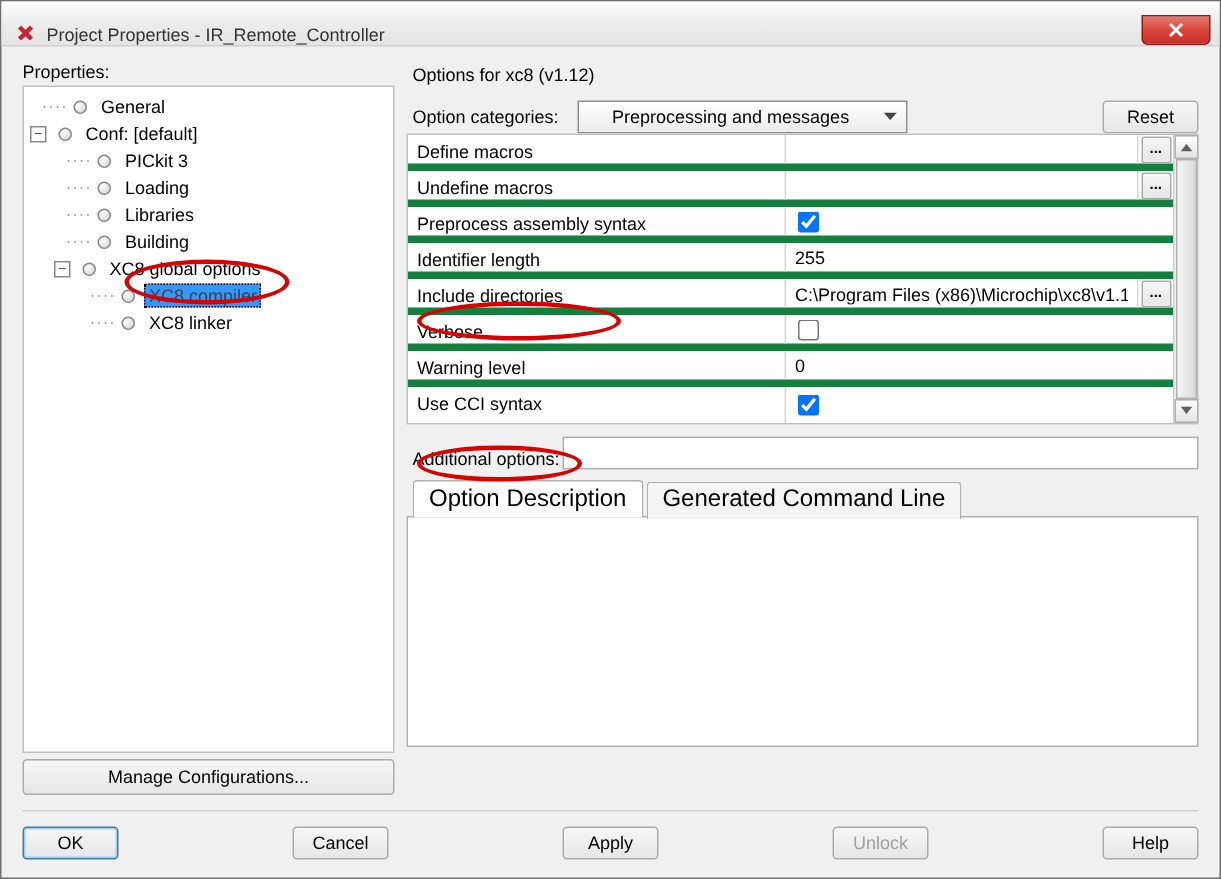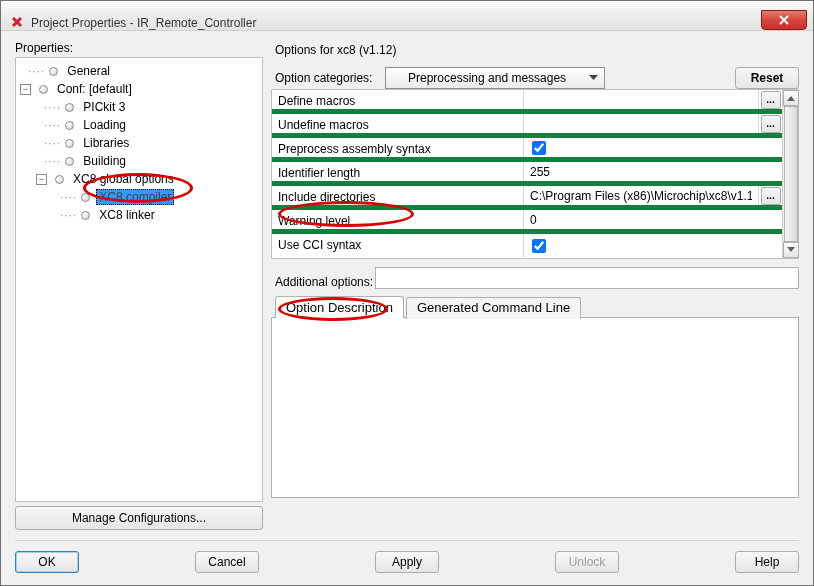--- a/index.html
+++ b/index.html
@@ -132,21 +132,21 @@
     min-width: 64px;
     padding: 0 10px;
     border: 1px solid #ababab;
     background: linear-gradient(to bottom, #f6f6f6, #e6e6e6);
     border-radius: 3px;
     display: inline-flex; align-items: center; justify-content: center;
     cursor: default;
   }
   .btn.primary { border: 1px solid #3c7fb1; box-shadow: 0 0 0 1px #a6d0ea inset; }
   .btn.disabled { color: #a0a0a0; }
-  .reset-btn { margin-left: auto; font-weight: bold; }
+  .reset-btn { margin-left: auto; }
   
   .opts-table {
     border: 1px solid #c0c0c0;
     background: #fff;
     margin: 0 0 8px 0;
     position: relative;
     display: flex;
   }
   .opts-table .scroll-area { flex: 1; }
   .opts-table .scrollbar {
@@ -233,21 +233,21 @@
     top: 1px;
     padding-left: 4px;
   }
   .tab {
     border: 1px solid #b0b0b0;
     border-bottom: none;
     background: #fff;
     padding: 3px 10px;
     margin-right: 2px;
     border-radius: 3px 3px 0 0;
-    font-size: 13px;
+    font-size: 16px;
   }
   .tab.inactive {
     background: #f4f4f4;
     position: relative; top: 1px;
     padding-top: 2px; padding-bottom: 2px;
   }
   .tab-body {
     flex: 1;
     border: 1px solid #b0b0b0;
     background: #fff;
@@ -439,20 +439,26 @@
             <div class="opt-table-row">
               <div class="cell-label">Include directories</div>
               <div class="cell-value">
                 <input class="text-input" value="C:\Program Files (x86)\Microchip\xc8\v1.12\in" style="">
               </div>
               <div class="cell-action">
                 <div class="ellipsis-btn">...</div>
               </div>
             </div>
             <div class="opt-table-row">
+              <div class="cell-label">Verbose</div>
+              <div class="cell-value">
+                <input type="checkbox" style="">
+              </div>
+            </div>
+            <div class="opt-table-row">
               <div class="cell-label">Warning level</div>
               <div class="cell-value">
                 <input class="text-input" value="0" style="">
               </div>
             </div>
             <div class="opt-table-row">
               <div class="cell-label">Use CCI syntax</div>
               <div class="cell-value">
                 <input type="checkbox" checked="" style="">
               </div>

